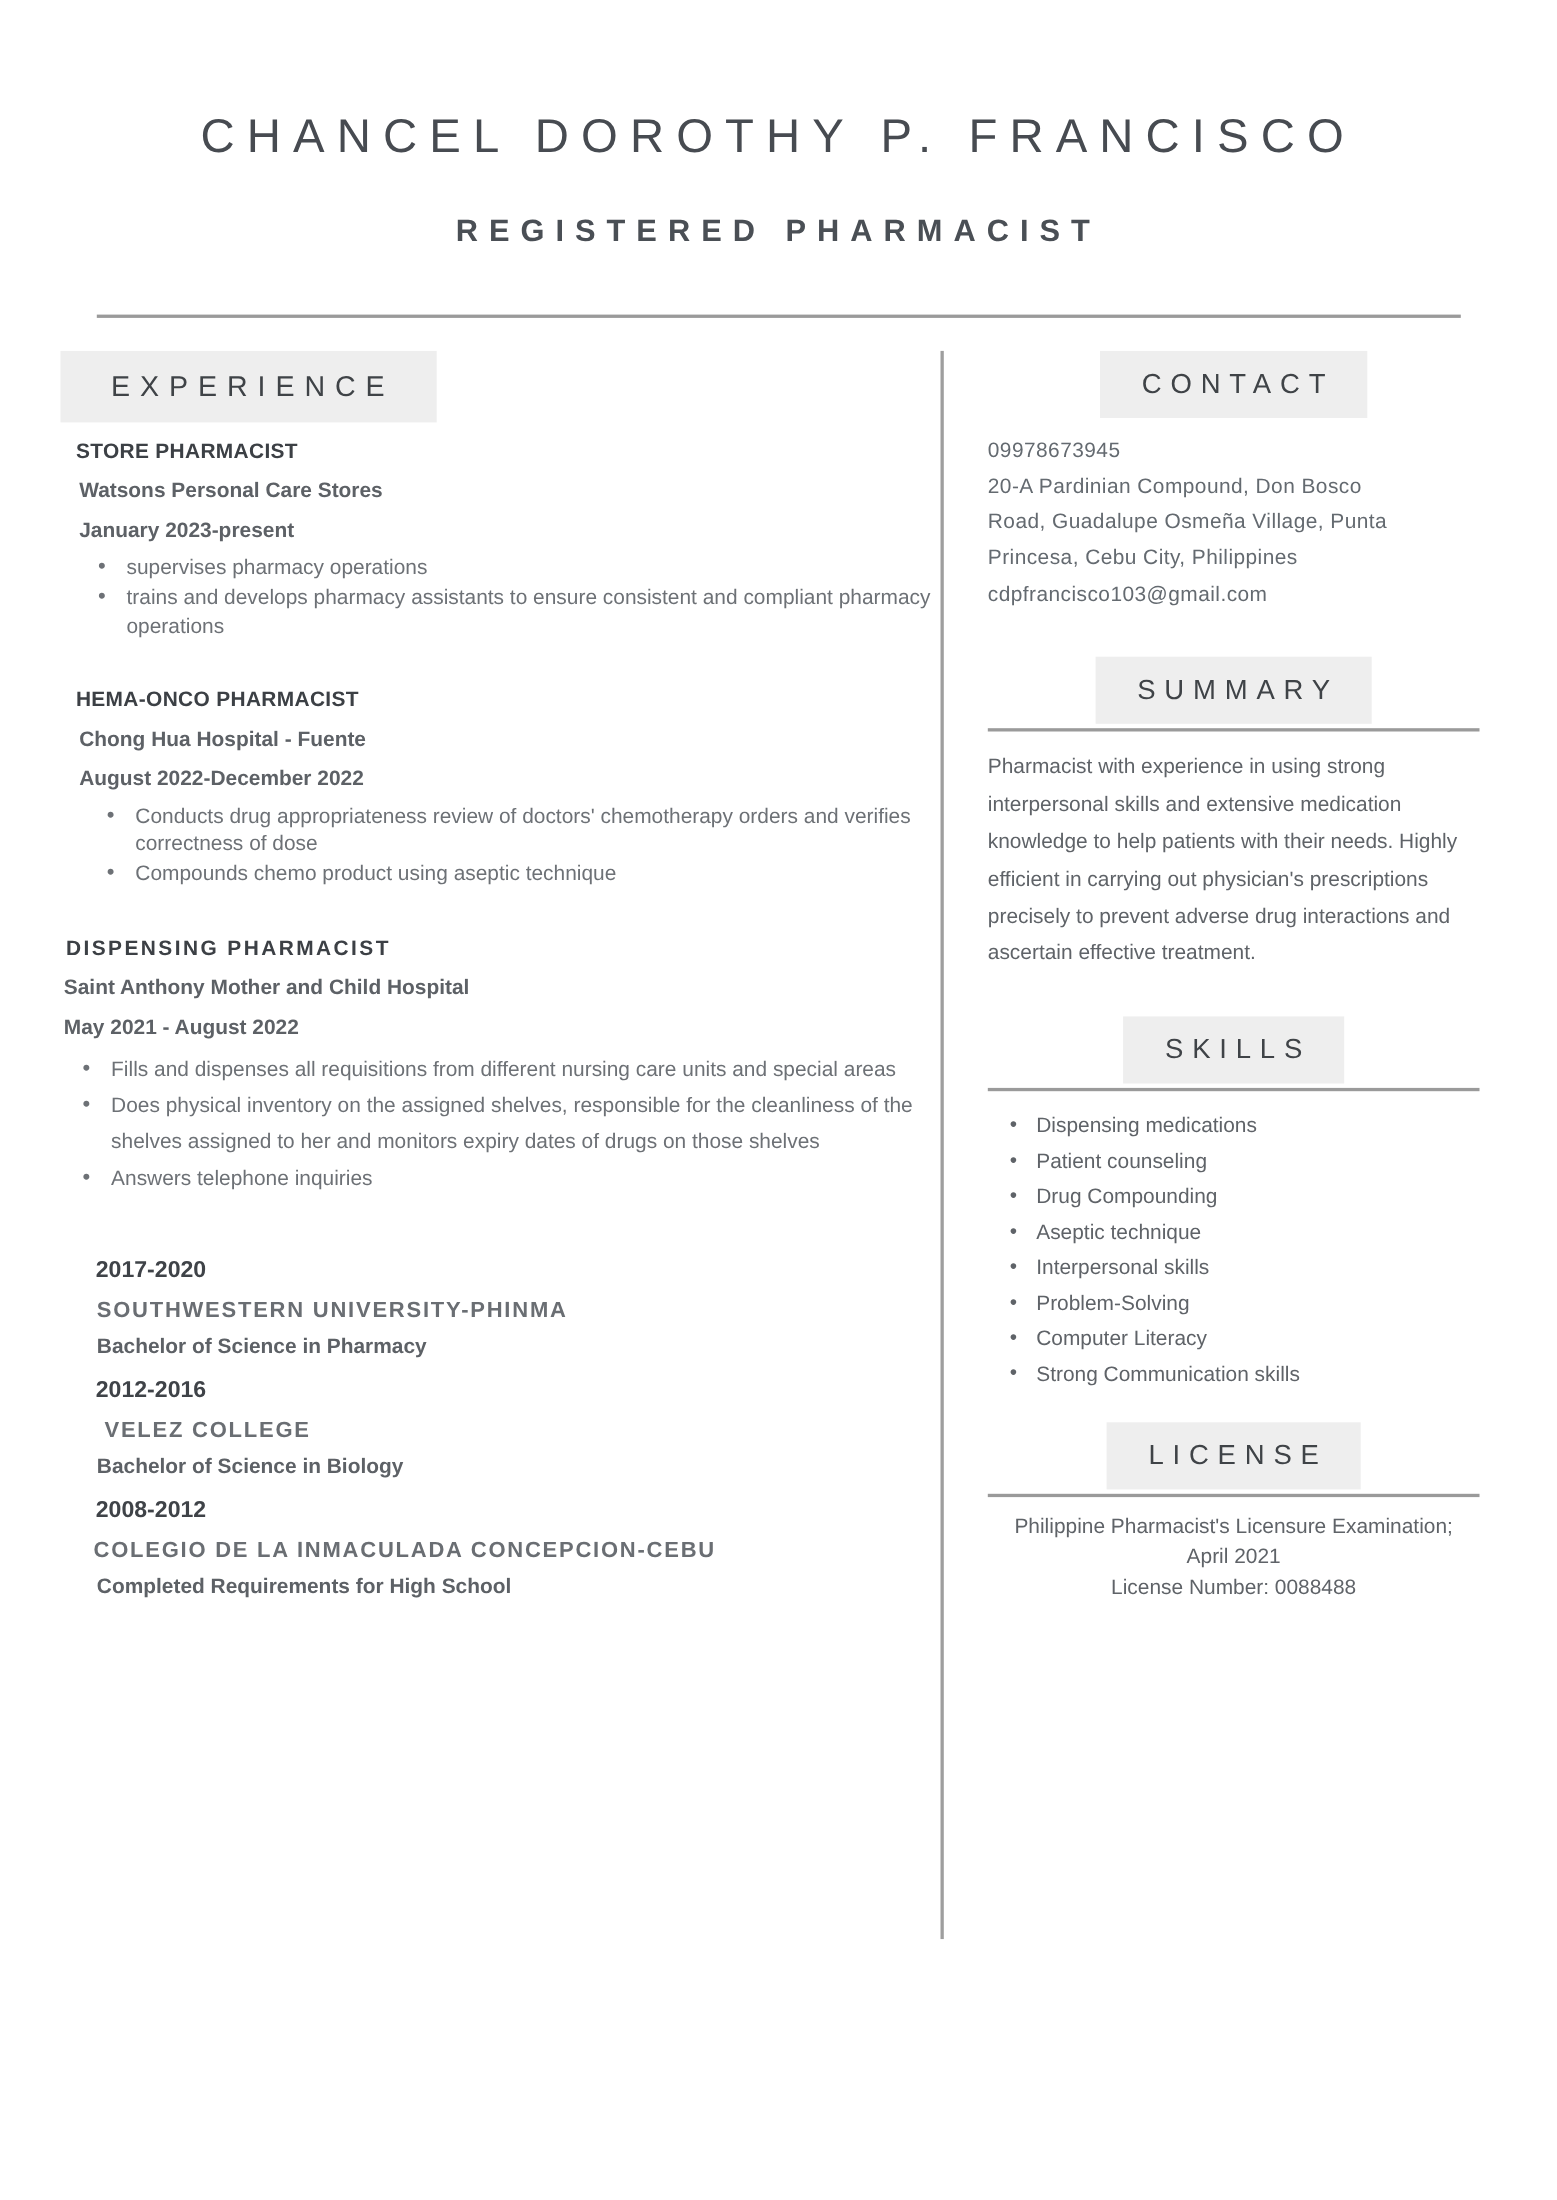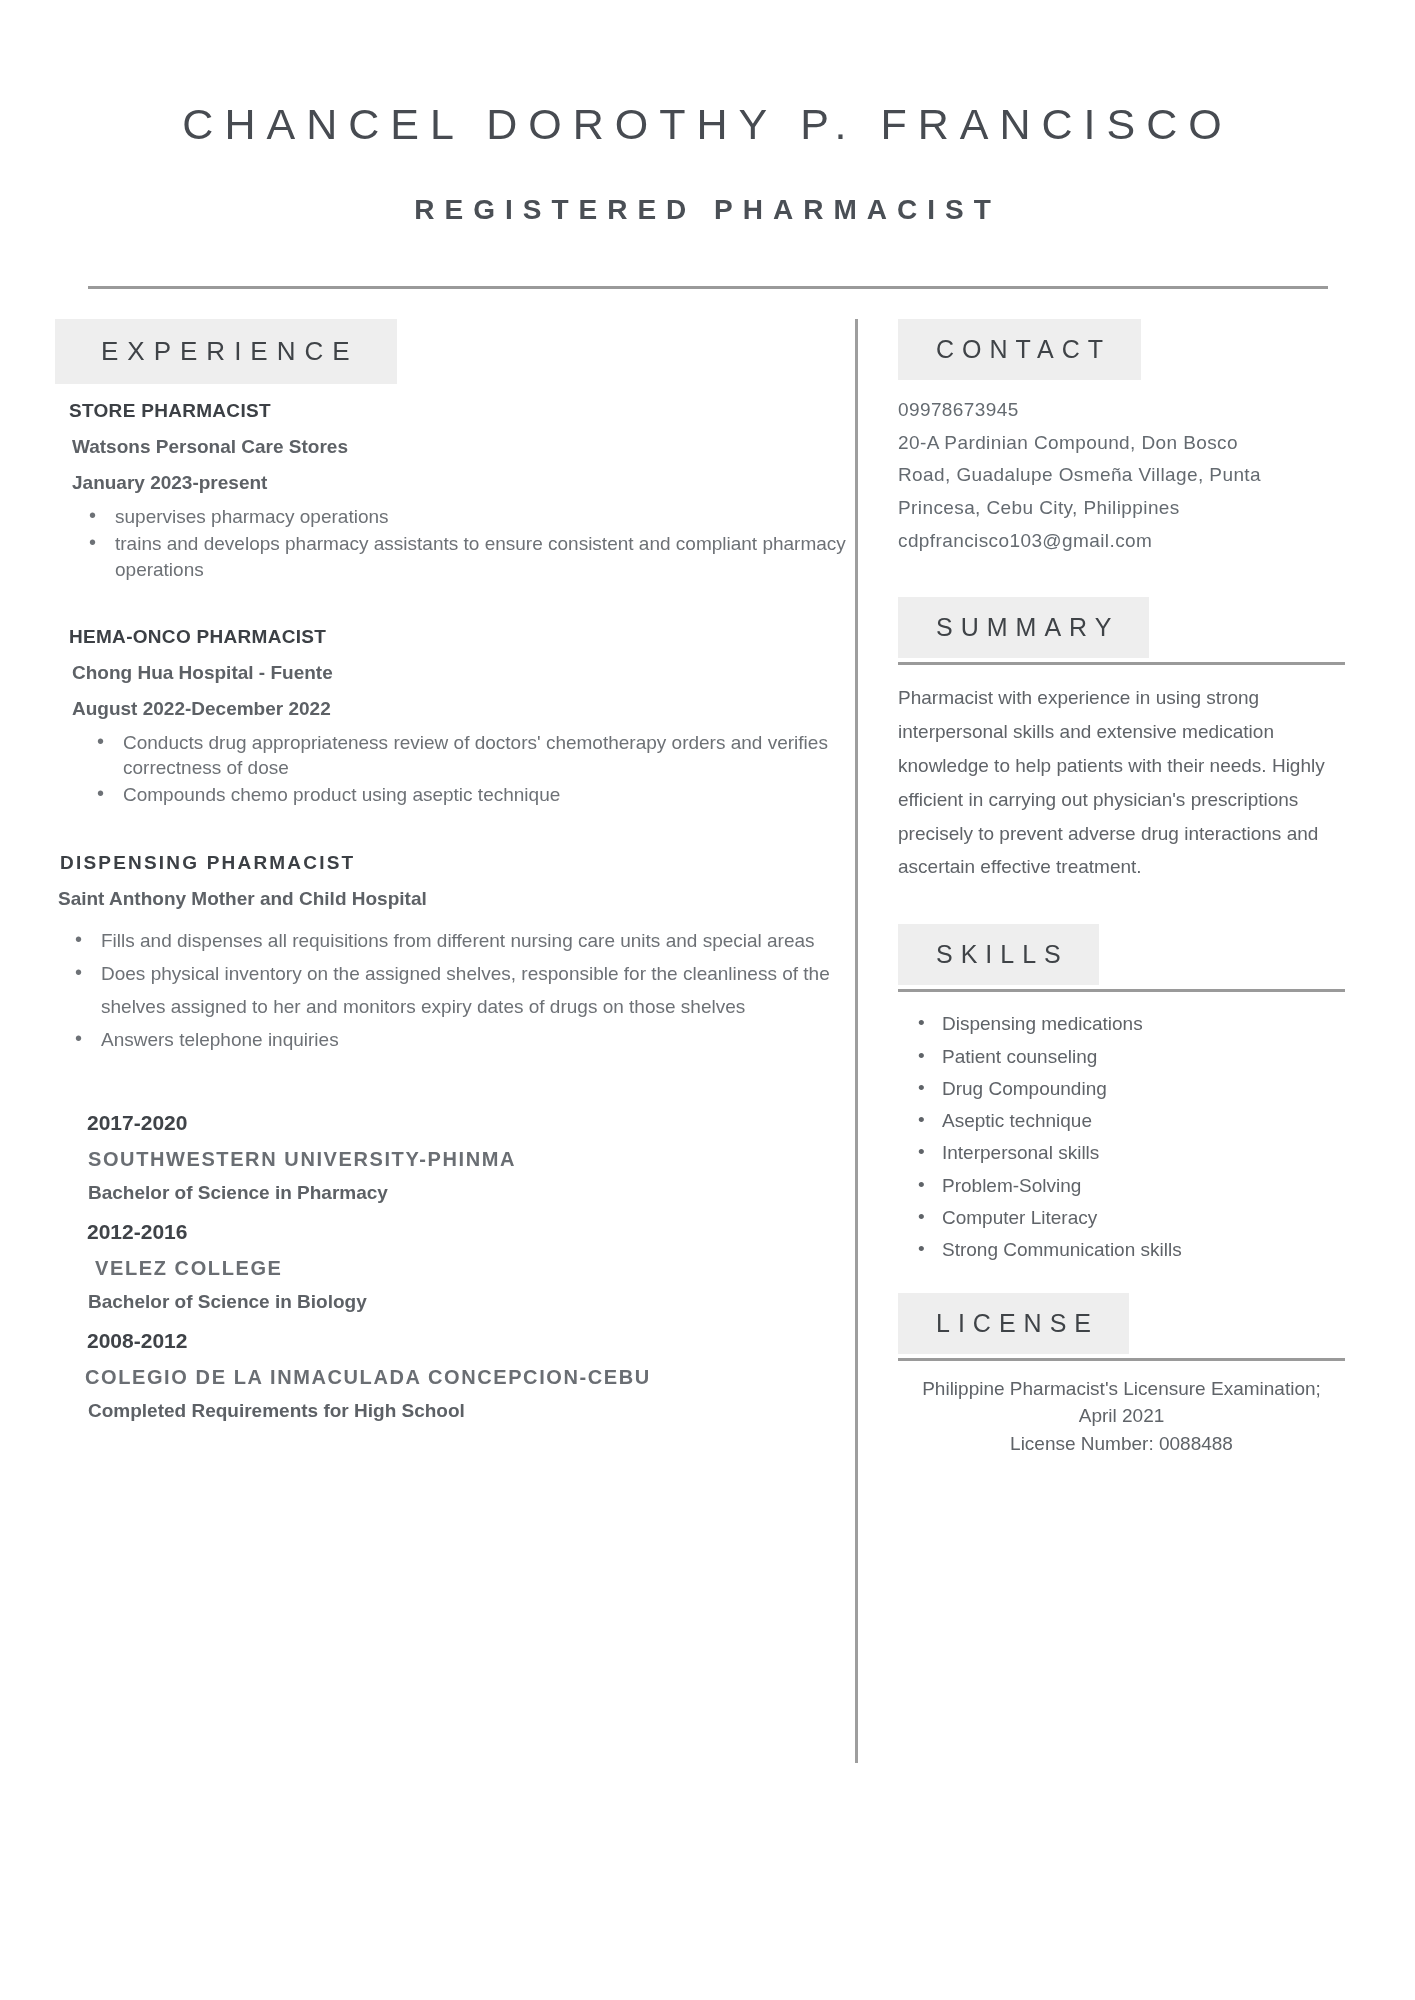--- a/index.html
+++ b/index.html
@@ -146,21 +146,21 @@
   .edu-school.ind3 { padding-left: 30px; }
   .edu-degree {
     font-size: 19px;
     font-weight: 700;
     color: #5d6166;
     padding-left: 33px;
     margin-bottom: 16px;
   }
 
   
-  .r-head-wrap { text-align: left; }
+  .r-head-wrap { text-align: center; }
   .r-sec-head {
     display: inline-block;
     background: #eeeeee;
     font-size: 25px;
     letter-spacing: 8px;
     color: #3f4347;
     padding: 16px 30px 16px 38px;
   }
   .r-rule { height: 3px; background: #9a9a9a; margin-top: 4px; }
   .contact-list { margin-top: 14px; }
@@ -245,20 +245,21 @@
           <li>Conducts drug appropriateness review of doctors' chemotherapy orders and verifies correctness of dose</li>
           <li>Compounds chemo product using aseptic technique</li>
         </ul>
       </div>
 
       <div class="spacer-sm"></div>
 
       <div class="job">
         <div class="job-role spaced">DISPENSING PHARMACIST</div>
         <div class="job-org nudge">Saint Anthony Mother and Child Hospital</div>
+        <div class="job-date nudge">May 2021 - August 2022</div>
         <ul class="bullets loose wide">
           <li>Fills and dispenses all requisitions from different nursing care units and special areas</li>
           <li>Does physical inventory on the assigned shelves, responsible for the cleanliness of the shelves assigned to her and monitors expiry dates of drugs on those shelves</li>
           <li>Answers telephone inquiries</li>
         </ul>
       </div>
 
       <div class="spacer-md"></div>
 
 

